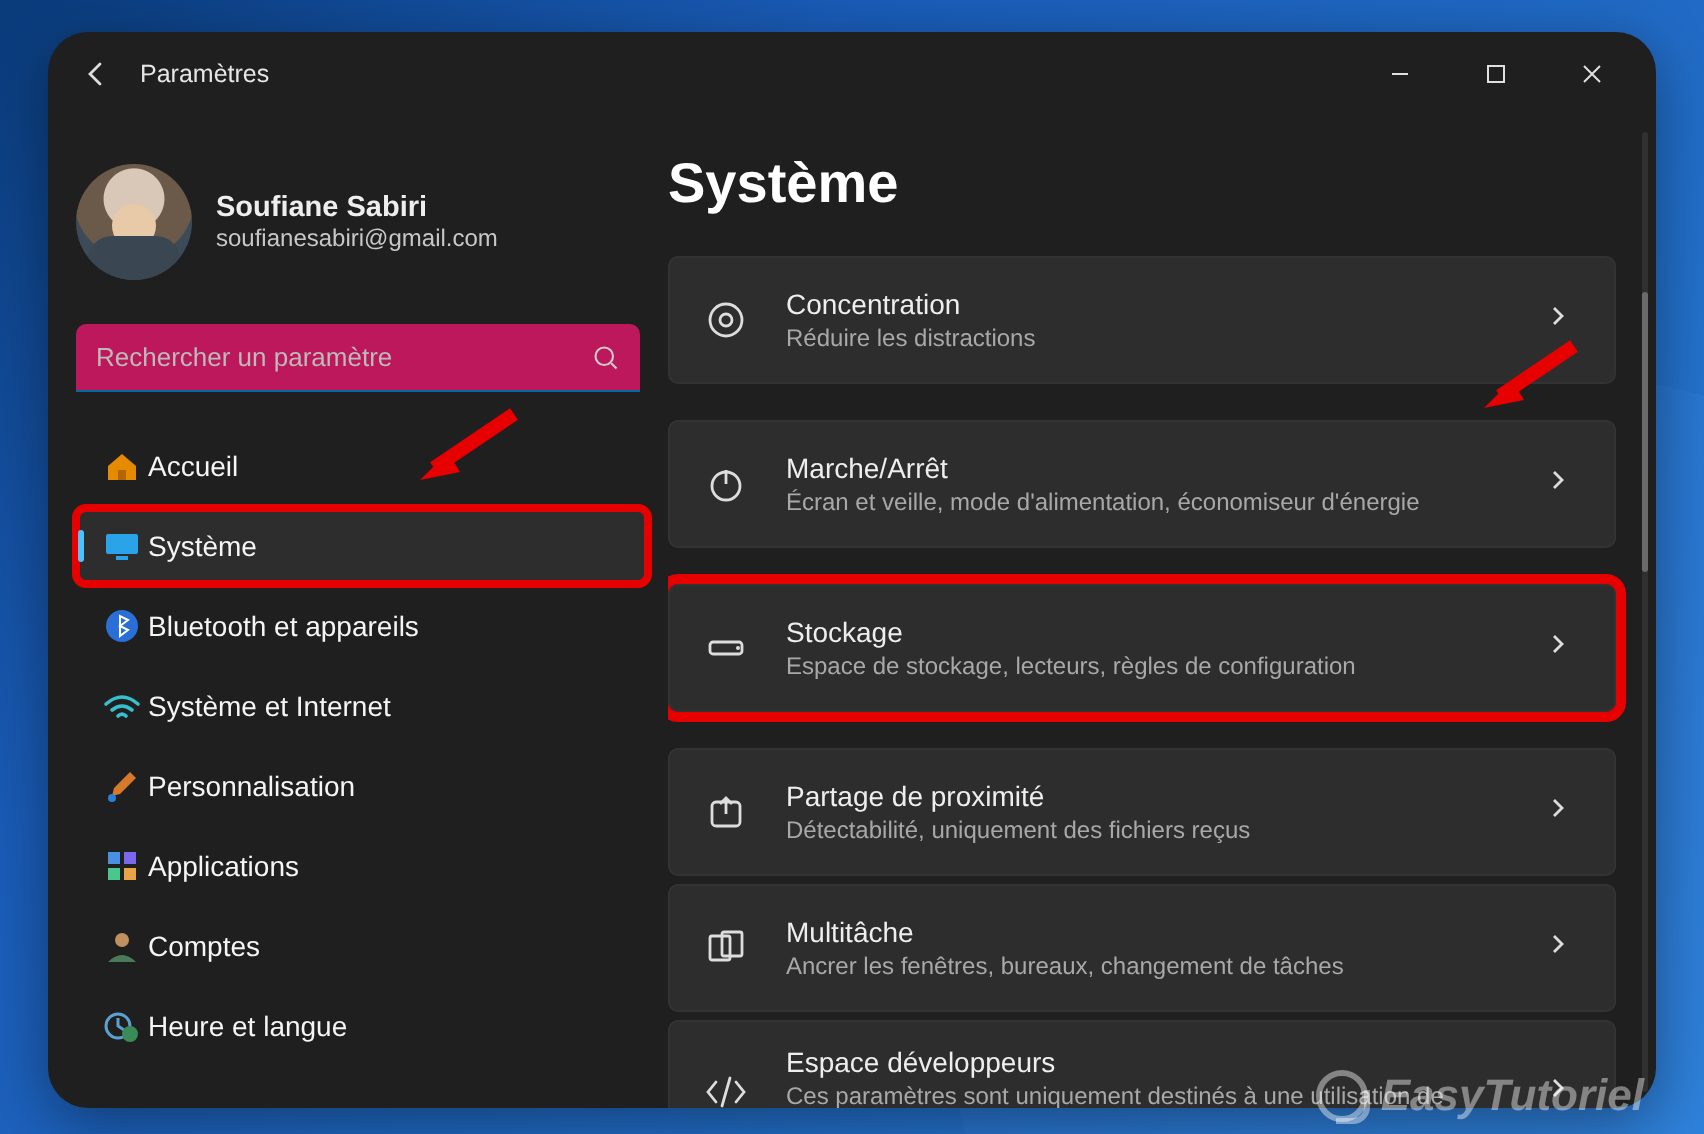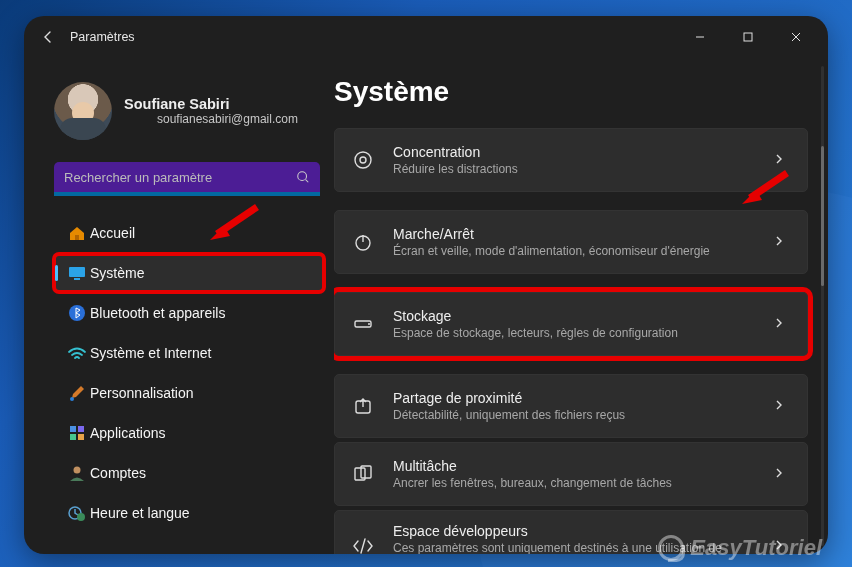--- a/index.html
+++ b/index.html
@@ -47,21 +47,21 @@
   .titlebar .title { font-size: 12.5px; font-weight: 400; }
   .win-controls { margin-left: auto; display: flex; gap: 4px; }
   .win-btn { width: 44px; height: 30px; display:flex; align-items:center; justify-content:center; color:#e0e0e0; }
   .body {
     flex: 1;
     display: flex;
     overflow: hidden;
   }
   .sidebar {
     width: 310px;
-    padding: 10px 0 0 16px;
+    padding: 10px 0 0 0;
     color: #eee;
     overflow-y: auto;
   }
   .profile {
     display: flex; align-items: center; gap: 12px;
     padding: 14px 14px 22px 14px;
   }
   .avatar {
     width: 58px; height: 58px; border-radius: 50%;
     background: radial-gradient(circle at 50% 30%, #d9c8b8 0%, #d9c8b8 30%, #6b5a4a 31%, #6b5a4a 60%, #3d4a57 61%);
@@ -70,25 +70,25 @@
   }
   .avatar::before{
     content:"";position:absolute;left:50%;top:20px;transform:translateX(-50%);
     width:22px;height:22px;border-radius:50%;background:#e8c9a8;
   }
   .avatar::after{
     content:"";position:absolute;left:50%;top:36px;transform:translateX(-50%);
     width:46px;height:36px;border-radius:12px 12px 0 0;background:#3a4651;
   }
   .profile .name { font-weight: 600; font-size: 14.5px; }
-  .profile .email { font-size: 12px; color: #c7c7c7; margin-left: 33px; }
+  .profile .email { font-size: 12px; color: #c7c7c7; }
   .search-box {
     margin: 0 14px 18px 14px;
-    background: #4c1d95;
-    border-bottom: 4px solid #0369a1;
+    background: #be185d;
+    border-bottom: 1px solid #0369a1;
     border-radius: 5px 5px 0 0;
     height: 34px;
     display: flex; align-items: center;
     padding: 0 10px;
     color: #bbb;
     font-size: 13px;
   }
   .search-box span.ph { flex:1; }
   .nav { list-style: none; padding: 0 10px 0 14px; }
   .nav-item {

